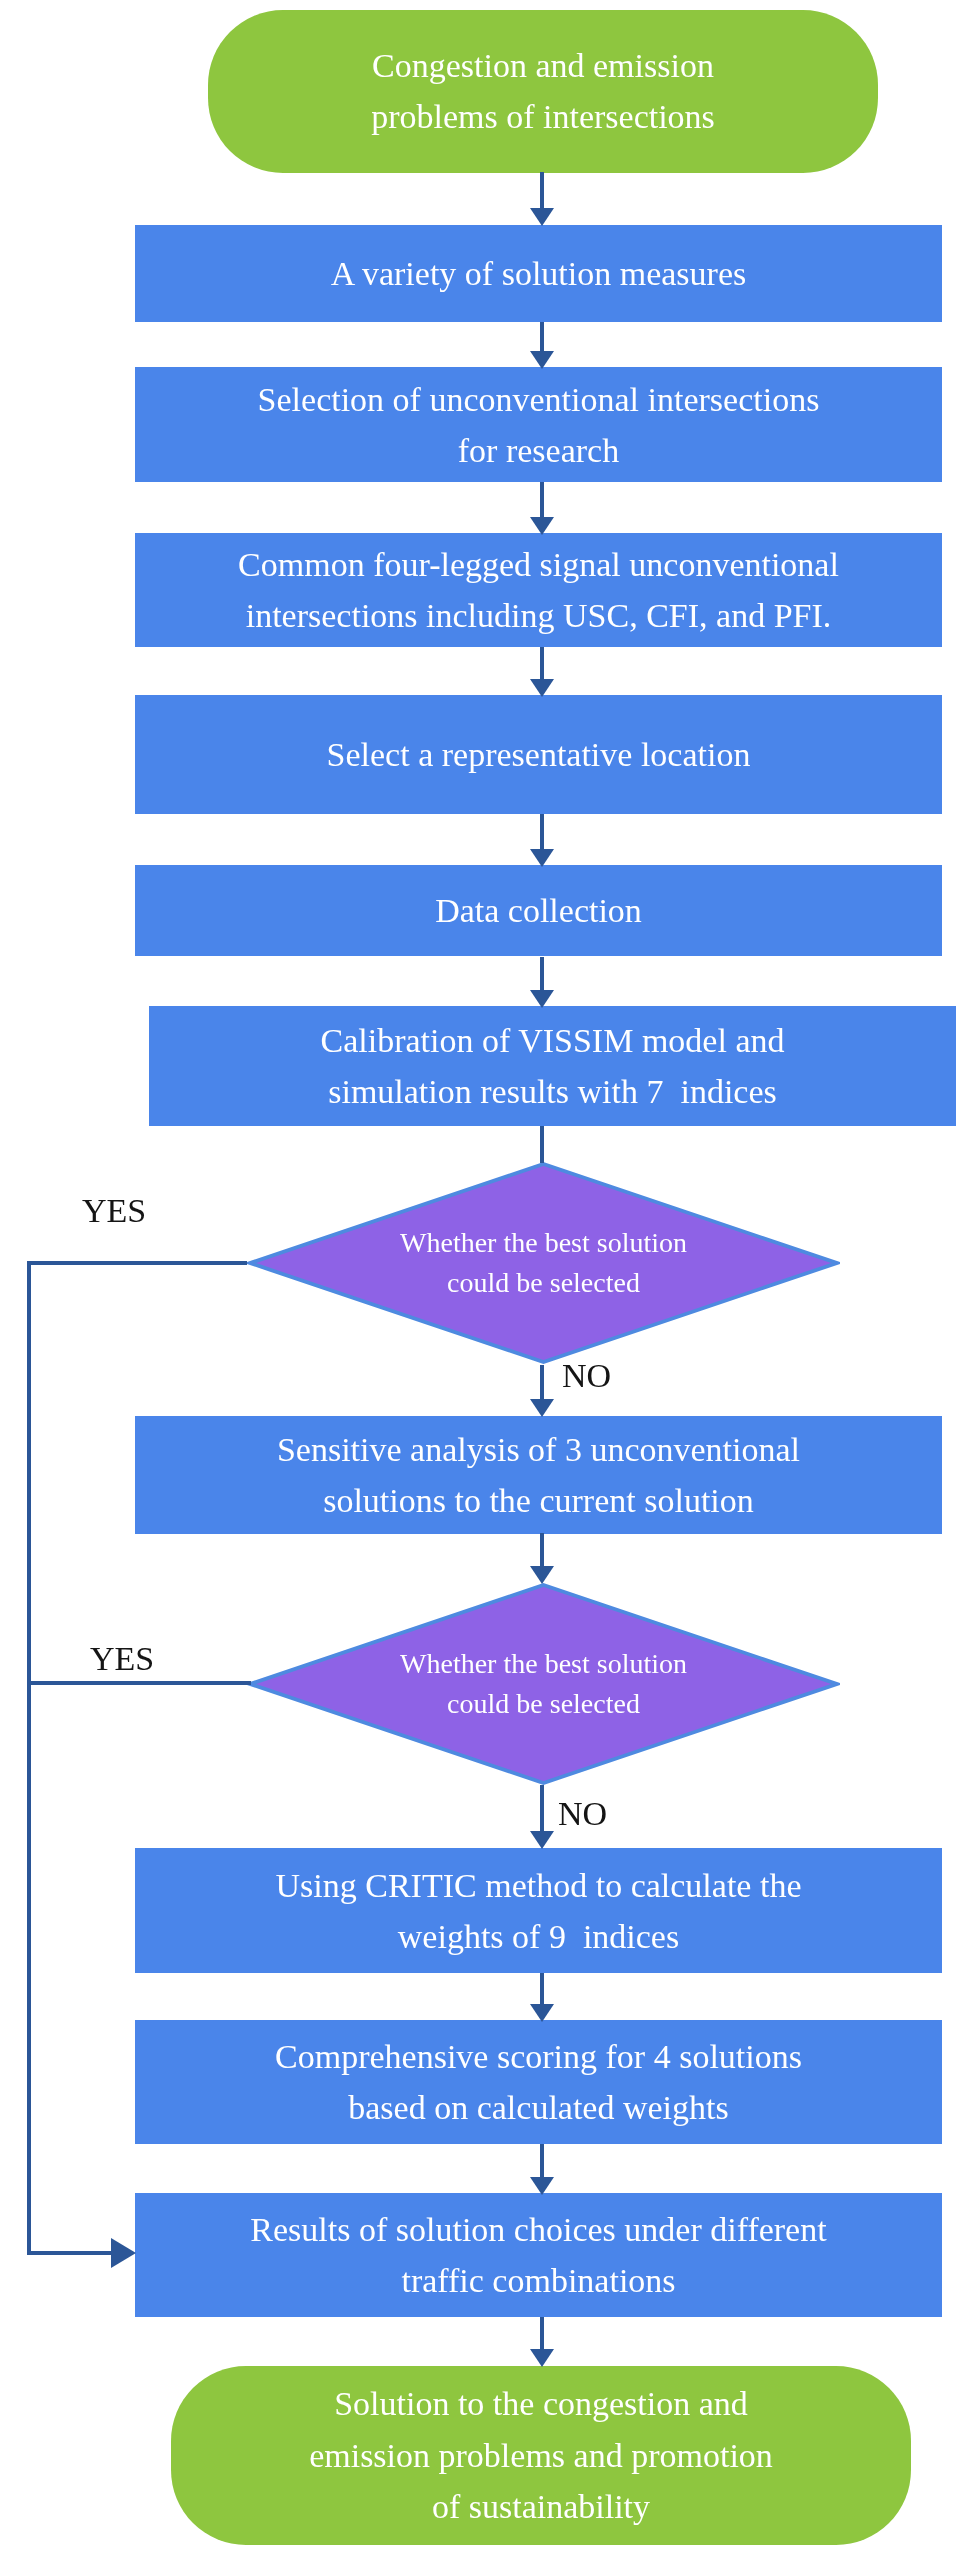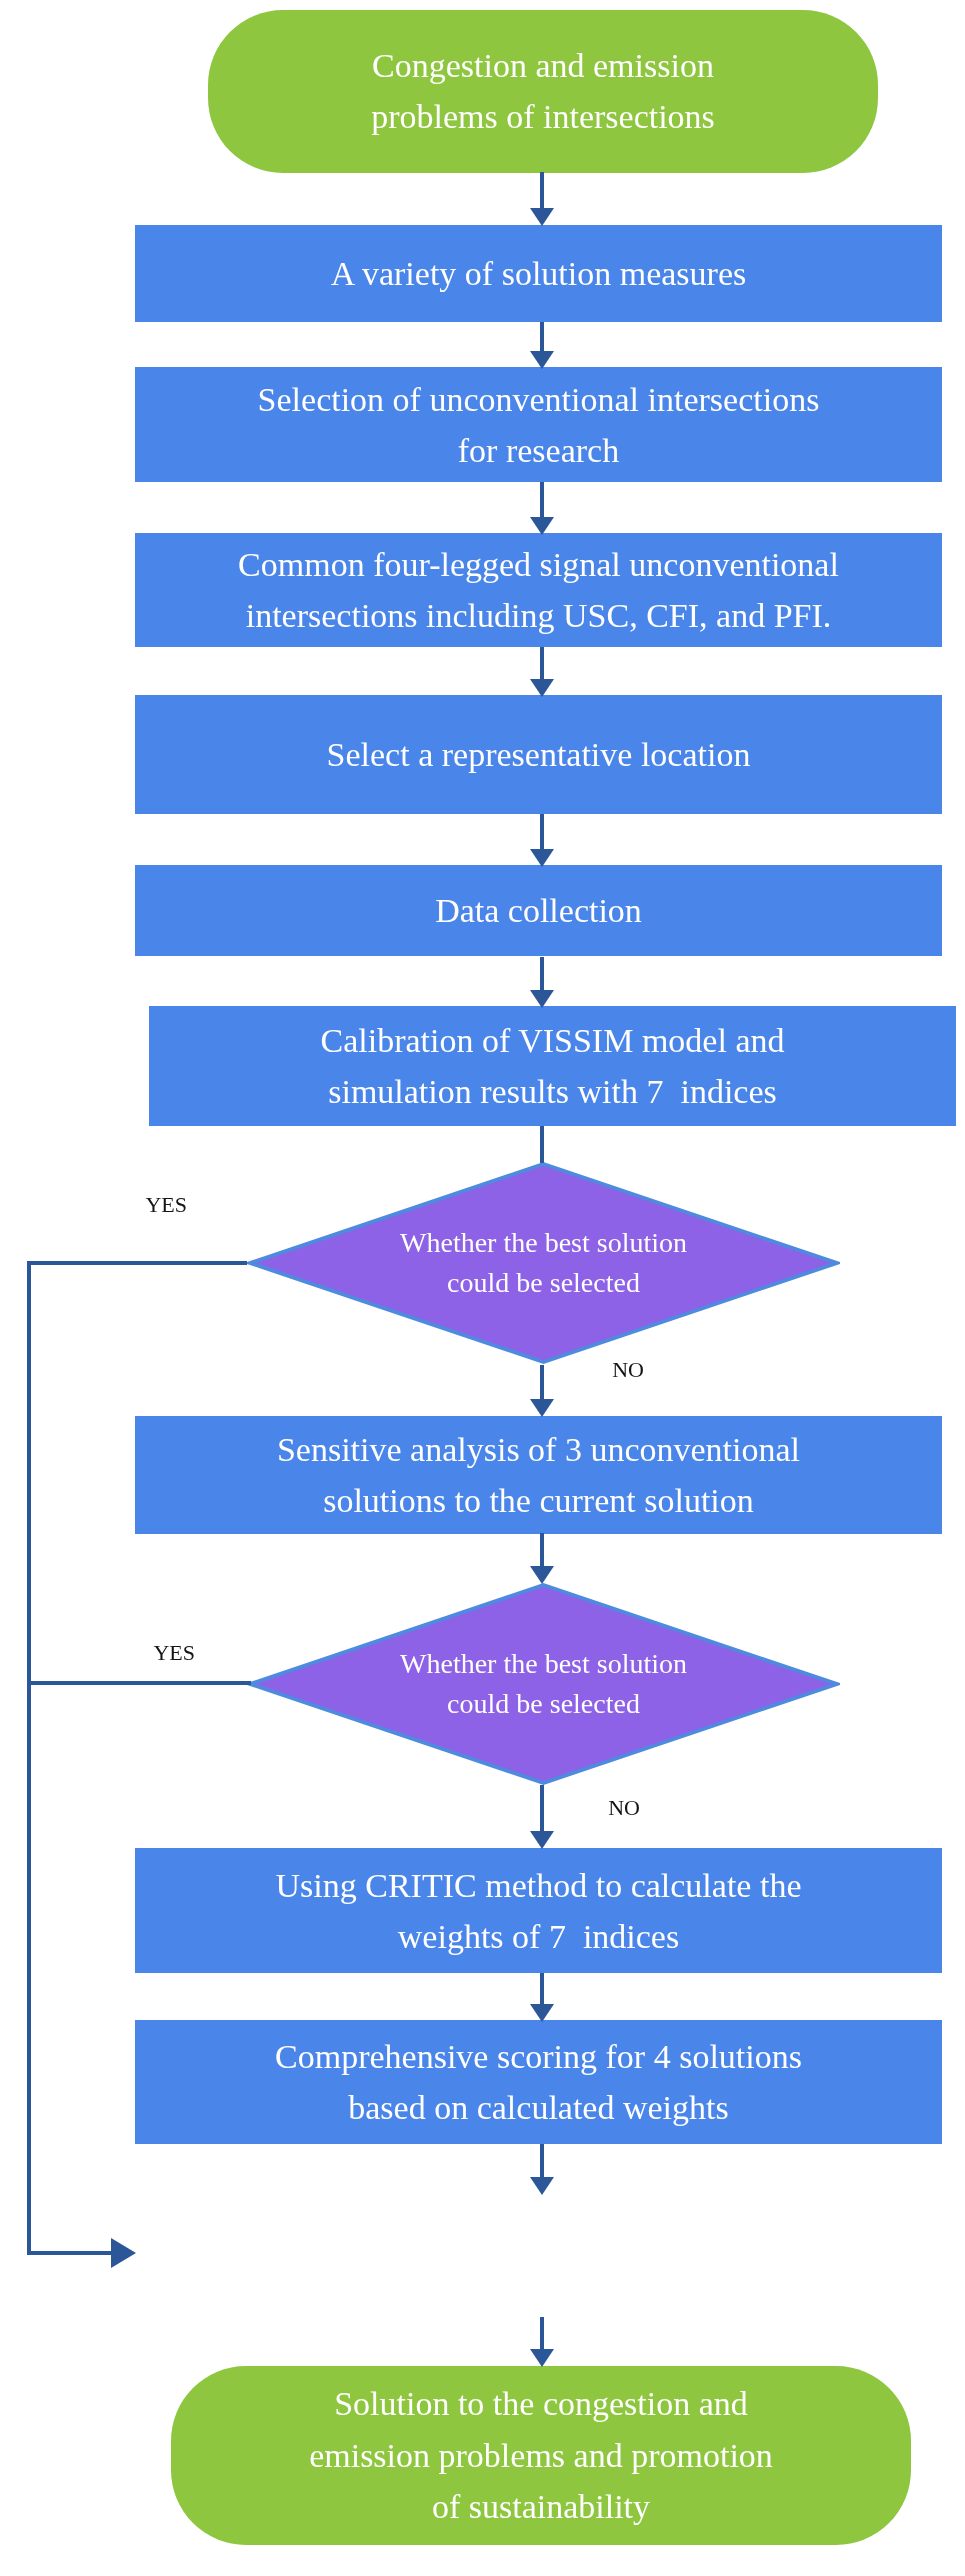--- a/index.html
+++ b/index.html
@@ -29,22 +29,22 @@
 
   .cline{position:absolute;width:3.7px;background:var(--connector);}
   .hline{position:absolute;height:3.7px;background:var(--connector);}
   .chead{position:absolute;width:0;height:0;
          border-left:12px solid transparent;border-right:12px solid transparent;
          border-top:18px solid var(--connector);}
   .rhead{position:absolute;width:0;height:0;
          border-top:15px solid transparent;border-bottom:15px solid transparent;
          border-left:25.5px solid var(--connector);}
 
-  .elabel{position:absolute;font-family:"Liberation Serif",serif;font-size:22px;
-          color:var(--label-color);text-align:right;}
+  .elabel{position:absolute;font-family:"Liberation Serif",serif;font-size:34px;
+          color:var(--label-color);text-align:left;}
 </style>
 </head>
 <body>
 
 <div id="canvas">
 
   <div class="node terminal" style="left:208px;top:9.7px;width:670px;height:163px;">
     <span>Congestion and emission
 problems of intersections</span>
   </div>
@@ -92,28 +92,32 @@
   <div class="diamond" style="left:247px;top:1582px;width:593px;height:204px;">
     <svg viewBox="0 0 792 272" preserveAspectRatio="none">
       <polygon points="396,4 788,136 396,268 4,136"></polygon>
     </svg>
     <span class="dlabel">Whether the best solution
 could be selected</span>
   </div>
 
   <div class="node process" style="left:135px;top:1848px;width:807px;height:125px;">
     <span>Using CRITIC method to calculate the
-weights of 7  indices</span>
+weights of 9  indices</span>
   </div>
 
   <div class="node process" style="left:135px;top:2020px;width:807px;height:124px;">
     <span>Comprehensive scoring for 4 solutions
 based on calculated weights</span>
   </div>
 
+  <div class="node process" style="left:135px;top:2193px;width:807px;height:124px;">
+    <span>Results of solution choices under different
+traffic combinations</span>
+  </div>
 
   <div class="node terminal" style="left:171px;top:2366px;width:740px;height:179px;">
     <span>Solution to the congestion and
 emission problems and promotion
 of sustainability</span>
   </div>
 
   <div class="cline" style="left:540px;top:172px;height:38px;"></div>
   <div class="chead" style="left:530px;top:208px;"></div>
 

